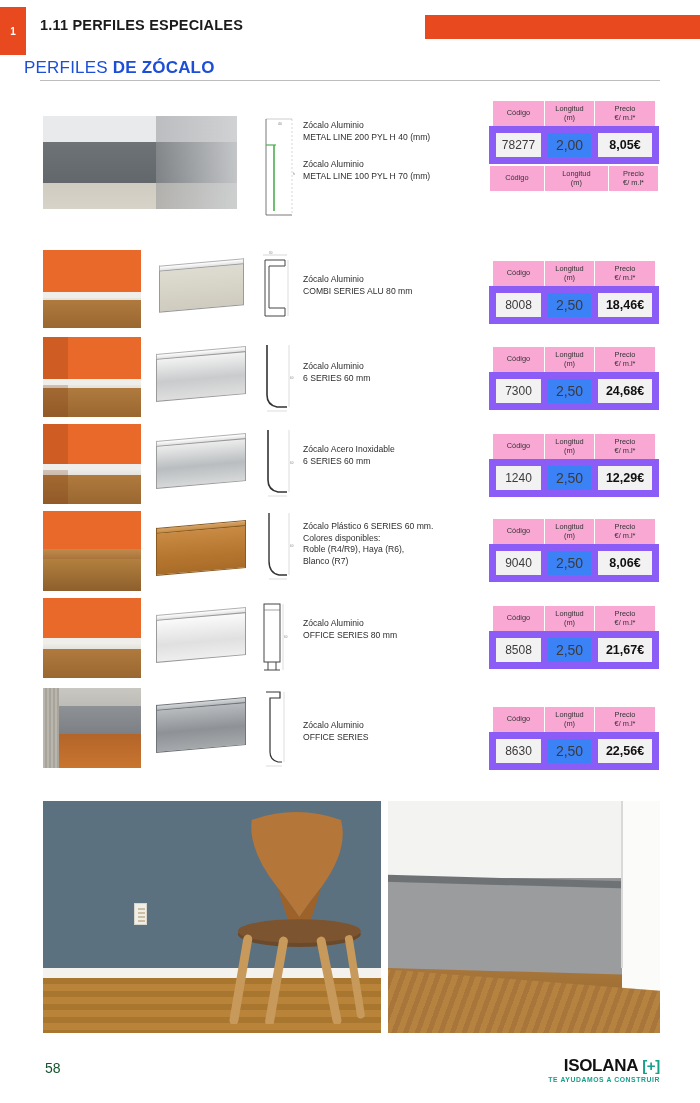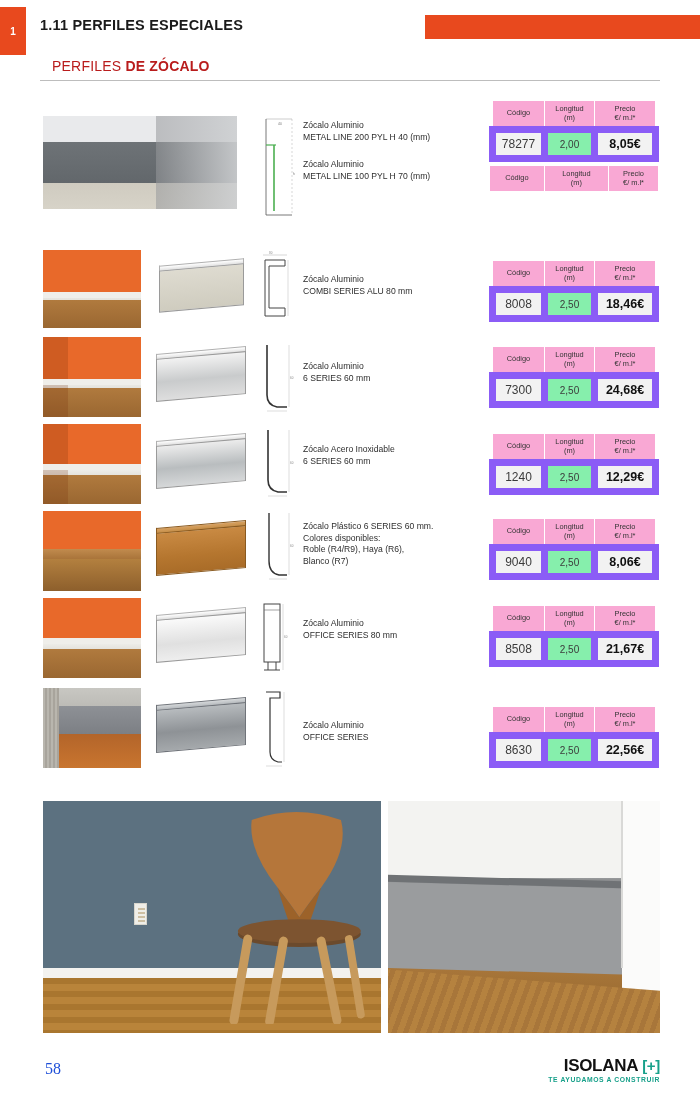--- a/index.html
+++ b/index.html
@@ -24,22 +24,22 @@
     position: absolute; left: 425px; top: 15px;
     width: 275px; height: 24px;
     background: #e8491e;
   }
   .page-title {
     position: absolute; left: 40px; top: 17px;
     font-size: 14.5px; font-weight: bold; letter-spacing: .2px;
     color: #1a1a1a;
   }
   .subtitle {
-    position: absolute; left: 52px; top: 58px;
-    font-size: 14px; letter-spacing: .2px; color: #b91c1c;
+    position: absolute; left: 24px; top: 58px;
+    font-size: 17px; letter-spacing: .2px; color: #1d4ed8;
   }
   .subtitle b { font-weight: bold; }
   .subtitle-rule {
     position: absolute; left: 40px; top: 80px;
     width: 620px; height: 1px; background: #bdbdbd;
   }
 
   
   .row { position: absolute; left: 0; width: 700px; }
   .desc {
@@ -60,21 +60,21 @@
     background: #f9a8d4; color: #333;
     font-weight: normal; line-height: 1.15;
     padding: 4px 2px; text-align: center;
     border: 1px solid #ffffff;
   }
   .ptable td {
     text-align: center; padding: 4px 2px;
     border: 7px solid #8b5cf6;
   }
   .ptable td.code   { font-size: 12px; color: #3b3b3b; background:#f2f2f2; width: 52px; }
-  .ptable td.len    { font-size: 10px;  color: #3b3b3b; background:#86efac; width: 50px; }
+  .ptable td.len    { font-size: 14px;  color: #3b3b3b; background:#3b82f6; width: 50px; }
   .ptable td.price  { font-size: 12.5px; font-weight: bold; color: #111; background:#f2f2f2; }
 
   
   .img-frame { position: absolute; }
 
   
   .photo-grey {
     background:
       linear-gradient(to bottom,#e9eaec 0%,#e9eaec 28%,#6e7377 28%,#62676b 72%,#cfcbc0 72%,#d7d3c8 100%);
   }
@@ -166,21 +166,21 @@
   .br-panel { position:absolute; left:0; top:35%; width:86%; height:37%; background:#9a9c9e; transform: skewY(1.6deg); transform-origin: left top; }
   .br-corner{ position:absolute; left:86%; top:0; width:14%; height:100%; background:#fbfbfa; }
   .br-edge  { position:absolute; left:85.5%; top:0; width:2px; height:72%; background:#d9d9d7; }
   .br-floor { position:absolute; left:0; top:62%; width:100%; height:38%;
               background: repeating-linear-gradient(110deg,#a8763a,#a8763a 5px,#b5823f 5px,#b5823f 11px);
               clip-path: polygon(0 28%, 100% 52%, 100% 100%, 0 100%); }
 
   
   .page-num {
     position:absolute; left:45px; top:1060px;
-    font-size:16px; color:#1d4ed8;font-family:Liberation Serif, serif;
+    font-size:14px; color:#14532d;
   }
   .logo { position:absolute; right:40px; top:1057px; text-align:right; }
   .logo-main {
     font-size:17px; font-weight:bold; letter-spacing:-.3px; color:#111;
     line-height:1; display:flex; align-items:center; justify-content:flex-end; gap:4px;
   }
   .logo-plus {
     color:#17a08a; font-size:15px; font-weight:bold;
   }
   .logo-tag {

